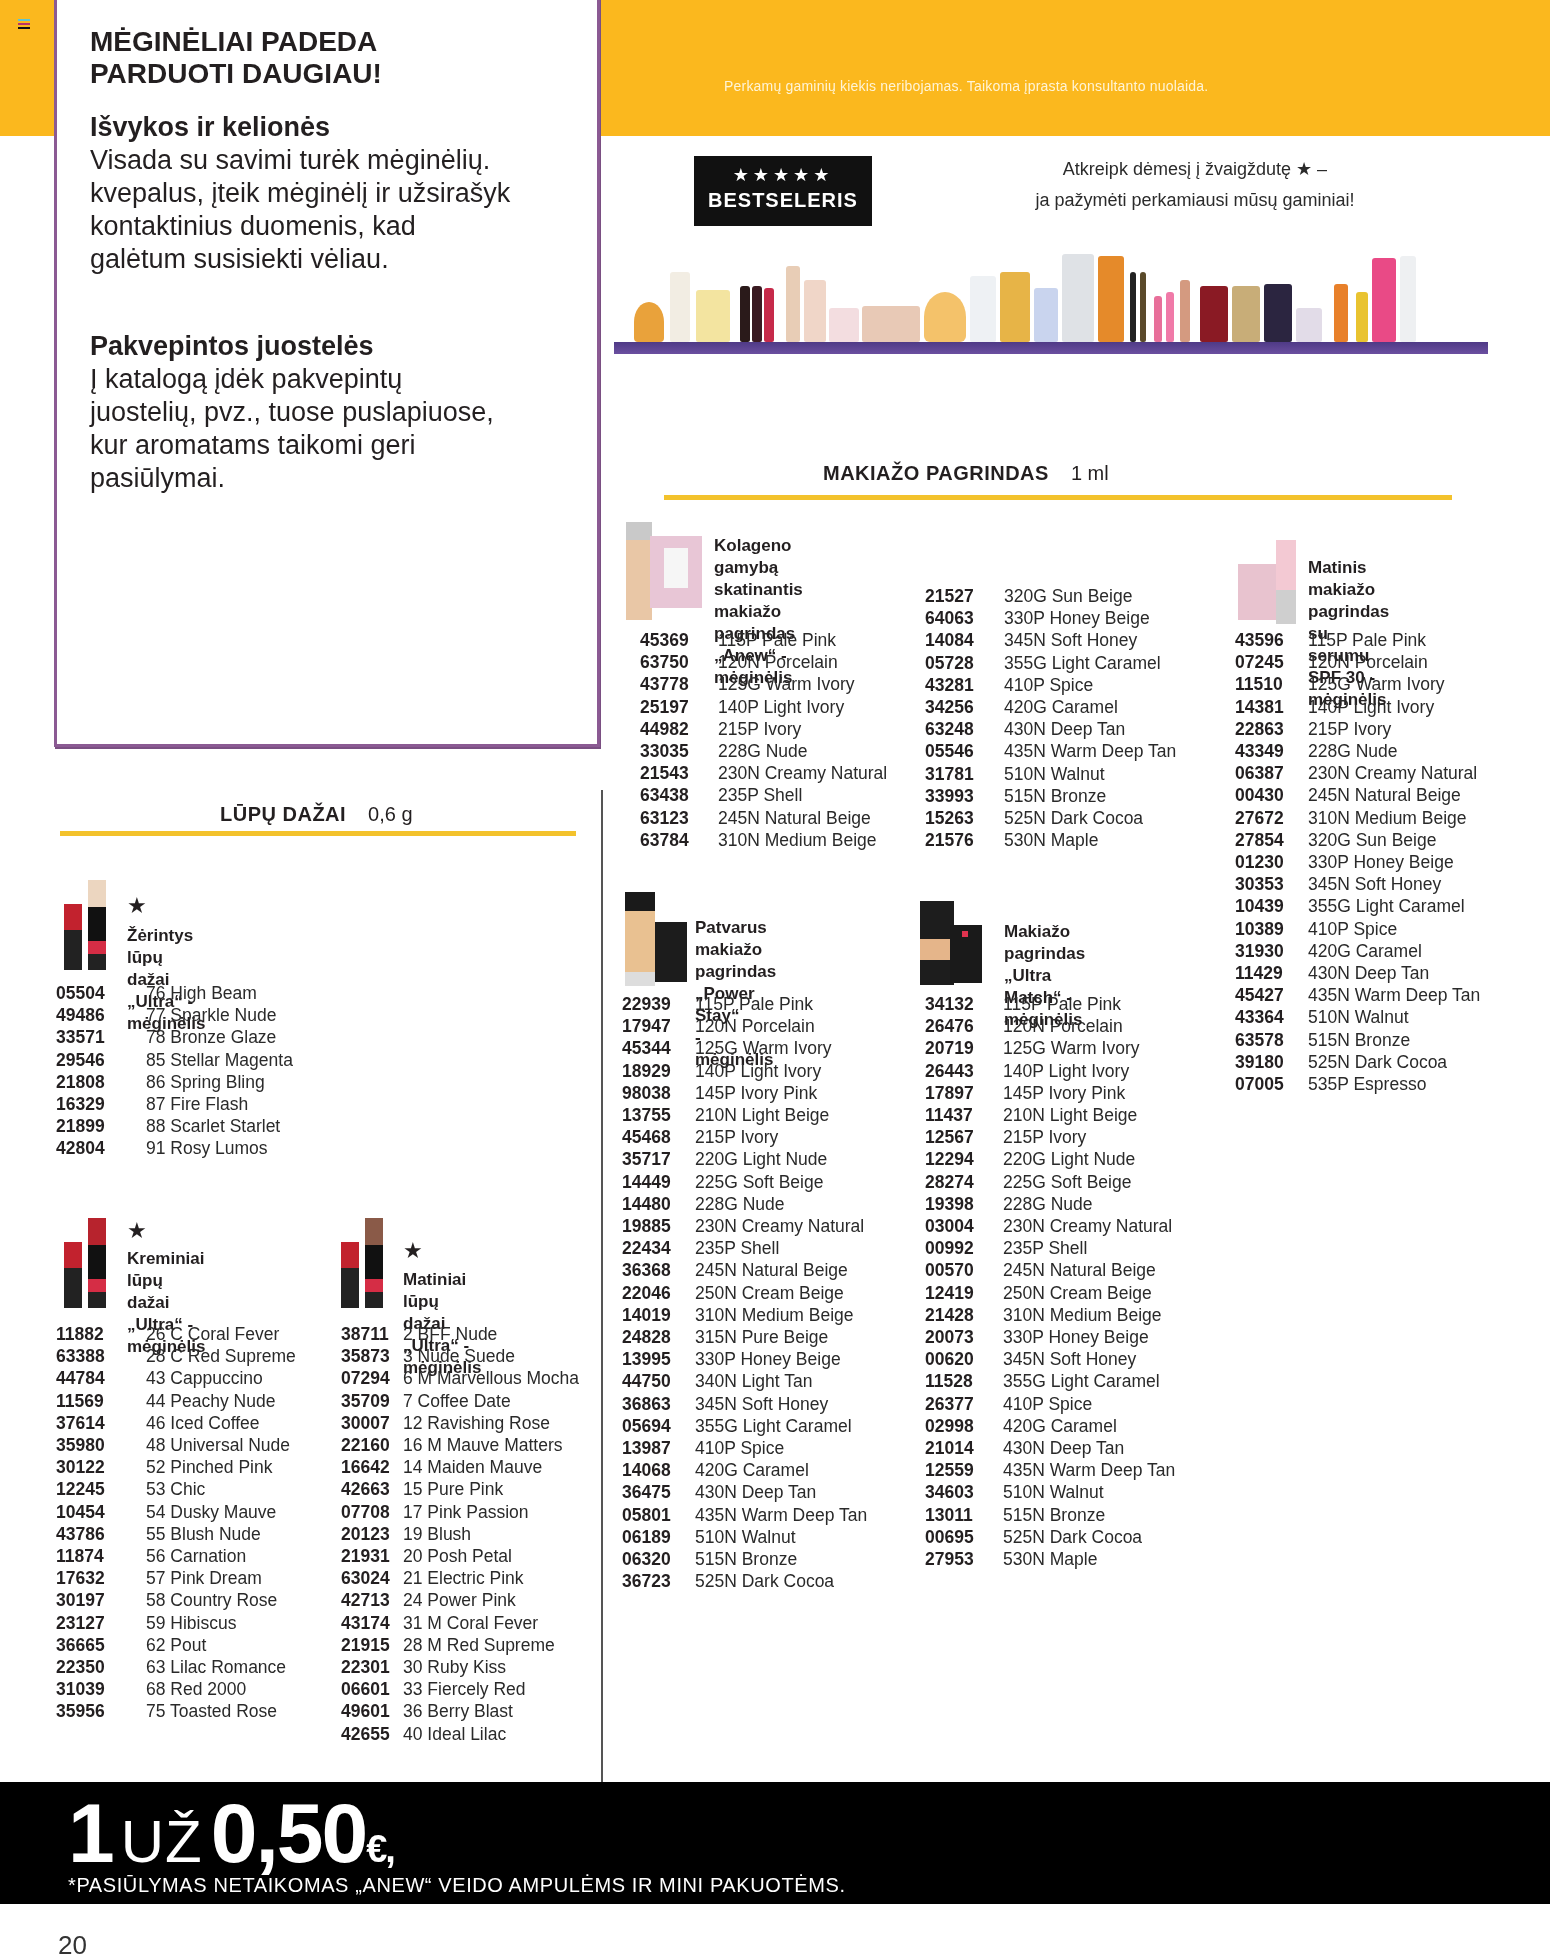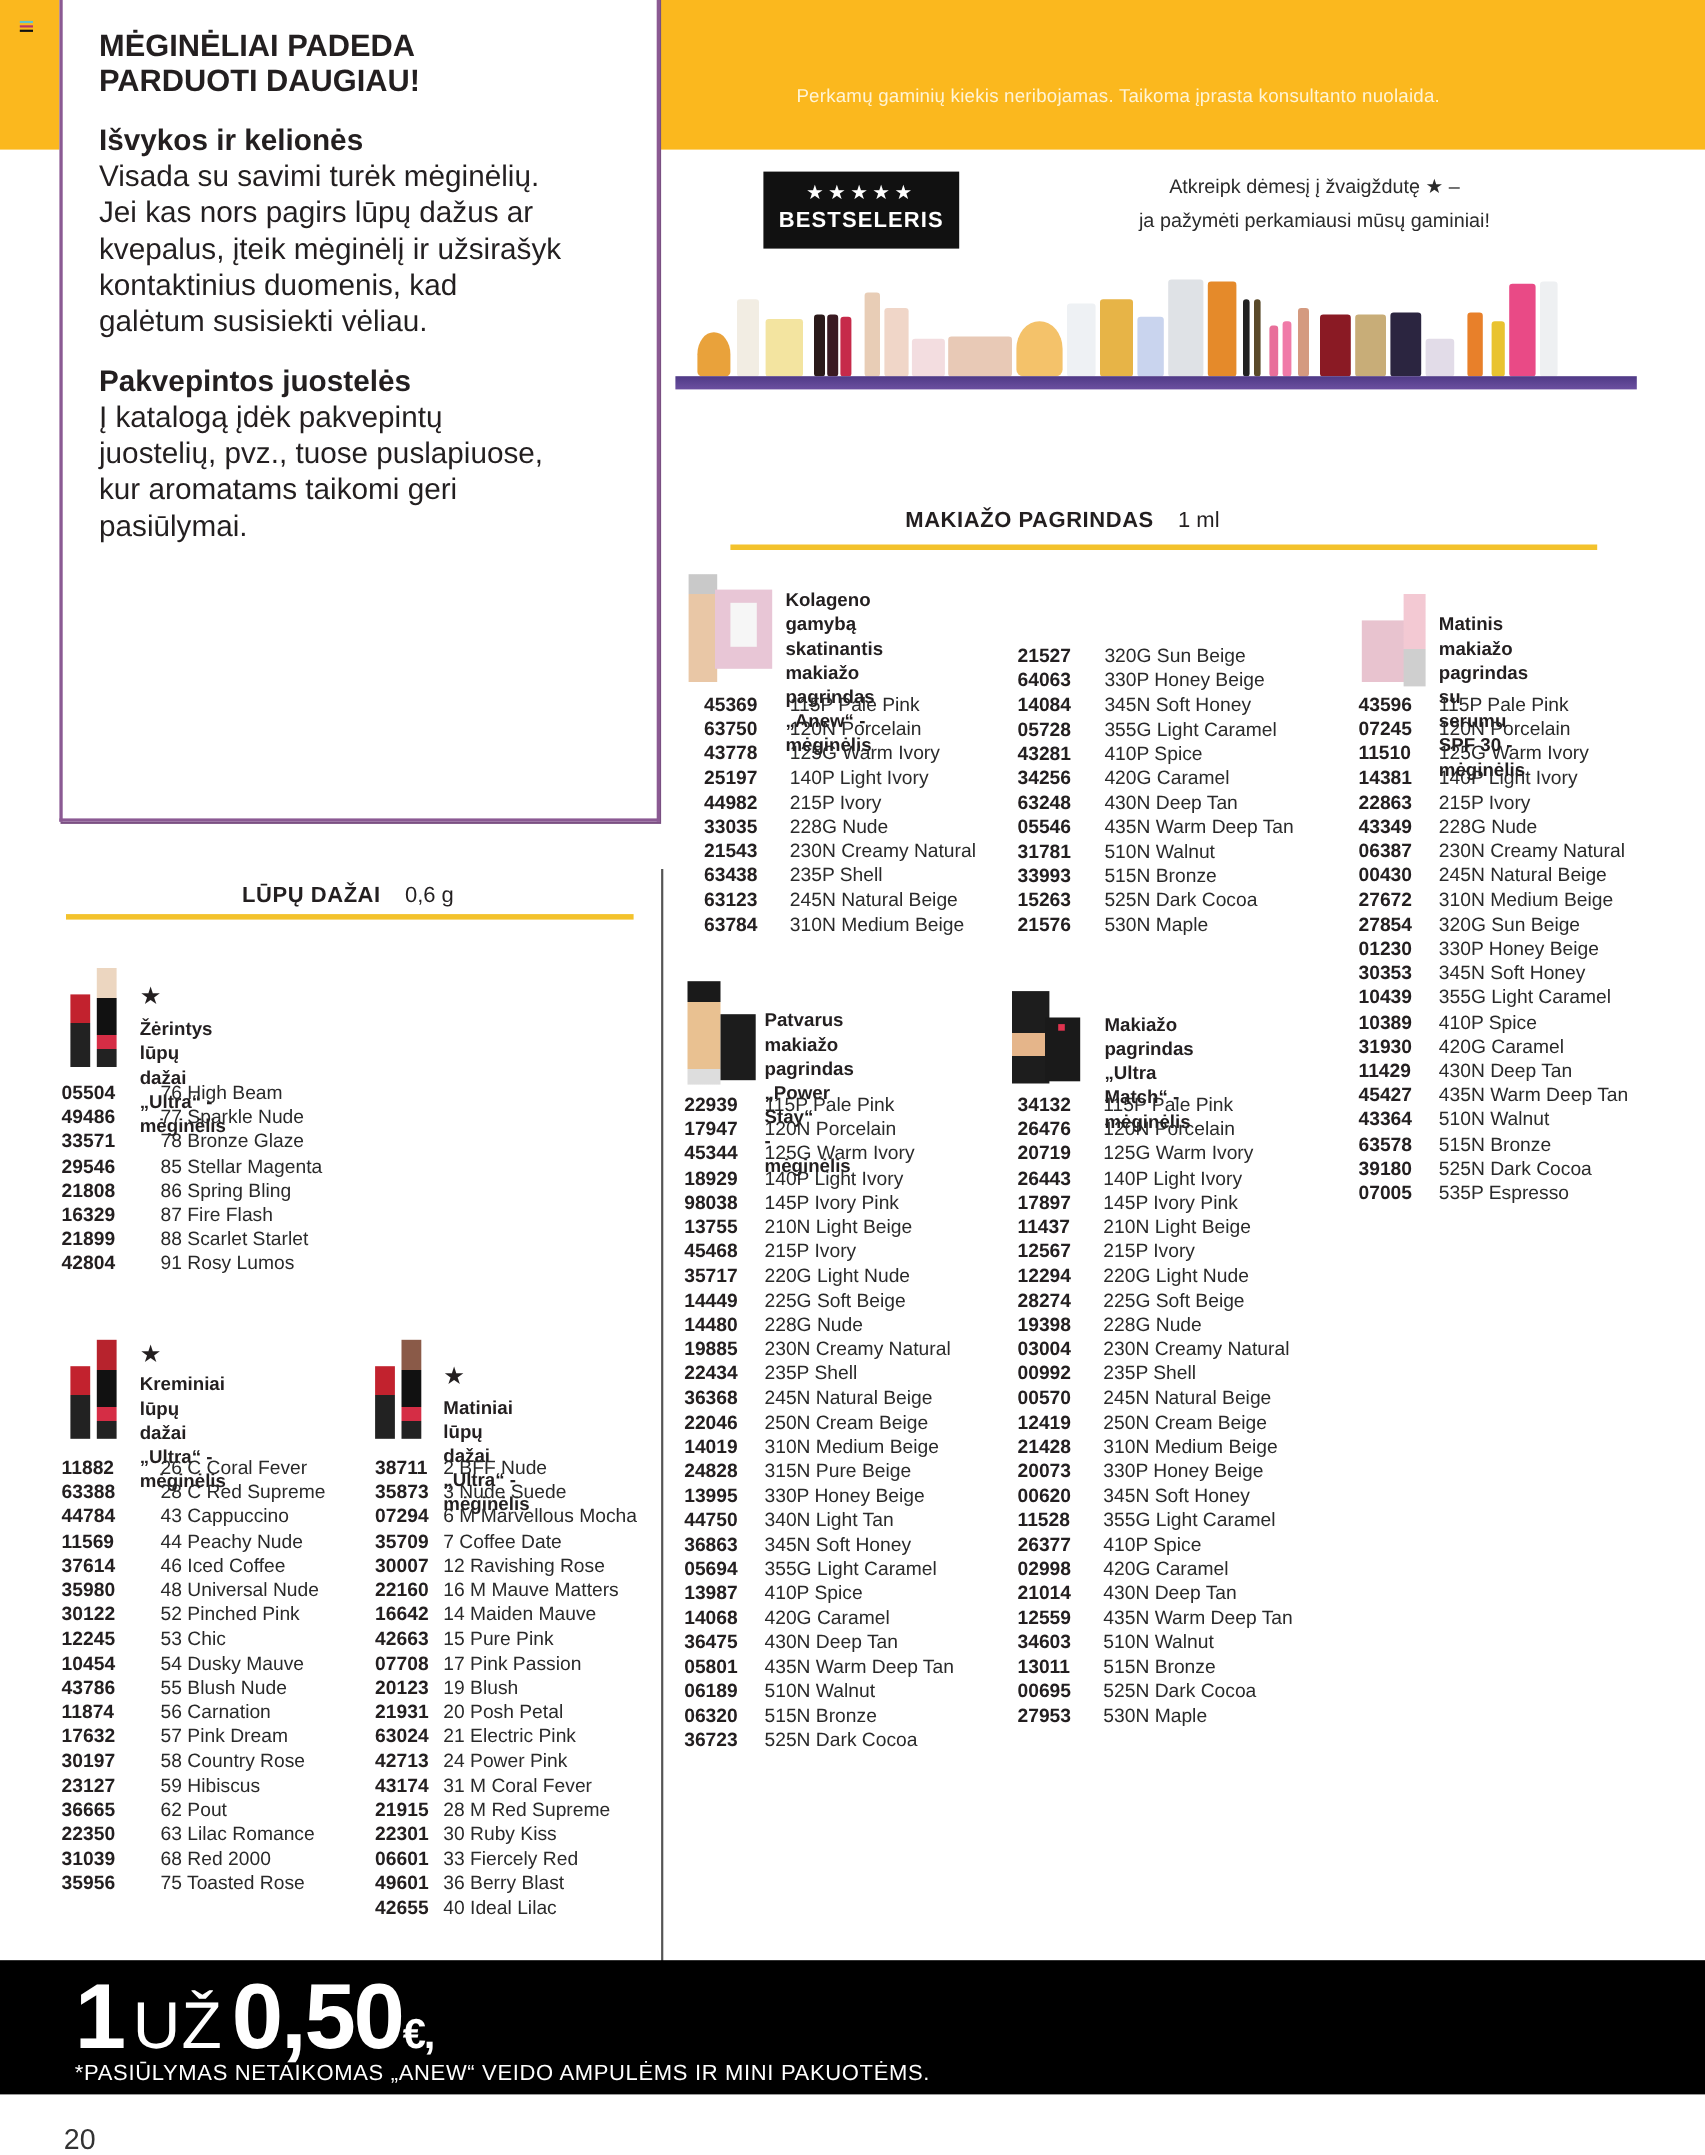--- a/index.html
+++ b/index.html
@@ -2,21 +2,21 @@
 <html><head>
 <meta charset="utf-8">
 <style>
   * { box-sizing: border-box; margin: 0; padding: 0; }
   html, body { width: 1550px; height: 1959px; background: #ffffff; overflow: hidden; }
   body { position: relative; font-family: "Liberation Sans", "DejaVu Sans", sans-serif; color: #231f20; }
 
   .yellow-band { position: absolute; top: 0; left: 0; width: 1550px; height: 136px; background: #fbb81e; }
   .menu-glyph { position: absolute; left: 18px; top: 19px; width: 12px; height: 12px; }
   .menu-glyph i { display: block; height: 2px; margin-bottom: 2px; }
-  .promo-note { position: absolute; left: 724px; top: 78px; font-size: 17px; color: #fff4d6; letter-spacing: 0.2px; }
+  .promo-note { position: absolute; left: 724px; top: 78px; font-size: 14px; color: #fff4d6; letter-spacing: 0.2px; }
 
   
   .info-panel { position: absolute; left: 54px; top: -6px; width: 546px; height: 753px; background: #fff;
     border: 3px solid #8b5a93; border-top: none; box-shadow: 1px 2px 0 #7a4f82; }
   .info-title { position: absolute; left: 33px; top: 32px; font-size: 28px; font-weight: bold; line-height: 32px; }
   .info-block { position: absolute; left: 33px; width: 500px; }
   .info-block h3 { font-size: 27px; font-weight: bold; line-height: 34px; }
   .info-block p { font-size: 27px; line-height: 33px; }
 
   
@@ -68,21 +68,20 @@
 </div>
 
 <div class="info-panel">
   <div class="info-title">
     <div>MĖGINĖLIAI PADEDA</div>
     <div>PARDUOTI DAUGIAU!</div>
   </div>
   <div class="info-block" style="top:116px">
     <h3>Išvykos ir kelionės</h3>
     <p>Visada su savimi turėk mėginėlių.</p>
-    <p>Jei kas nors pagirs lūpų dažus ar</p>
     <p>kvepalus, įteik mėginėlį ir užsirašyk</p>
     <p>kontaktinius duomenis, kad</p>
     <p>galėtum susisiekti vėliau.</p>
   </div>
   <div class="info-block" style="top:335px">
     <h3>Pakvepintos juostelės</h3>
     <p>Į katalogą įdėk pakvepintų</p>
     <p>juostelių, pvz., tuose puslapiuose,</p>
     <p>kur aromatams taikomi geri</p>
     <p>pasiūlymai.</p>

